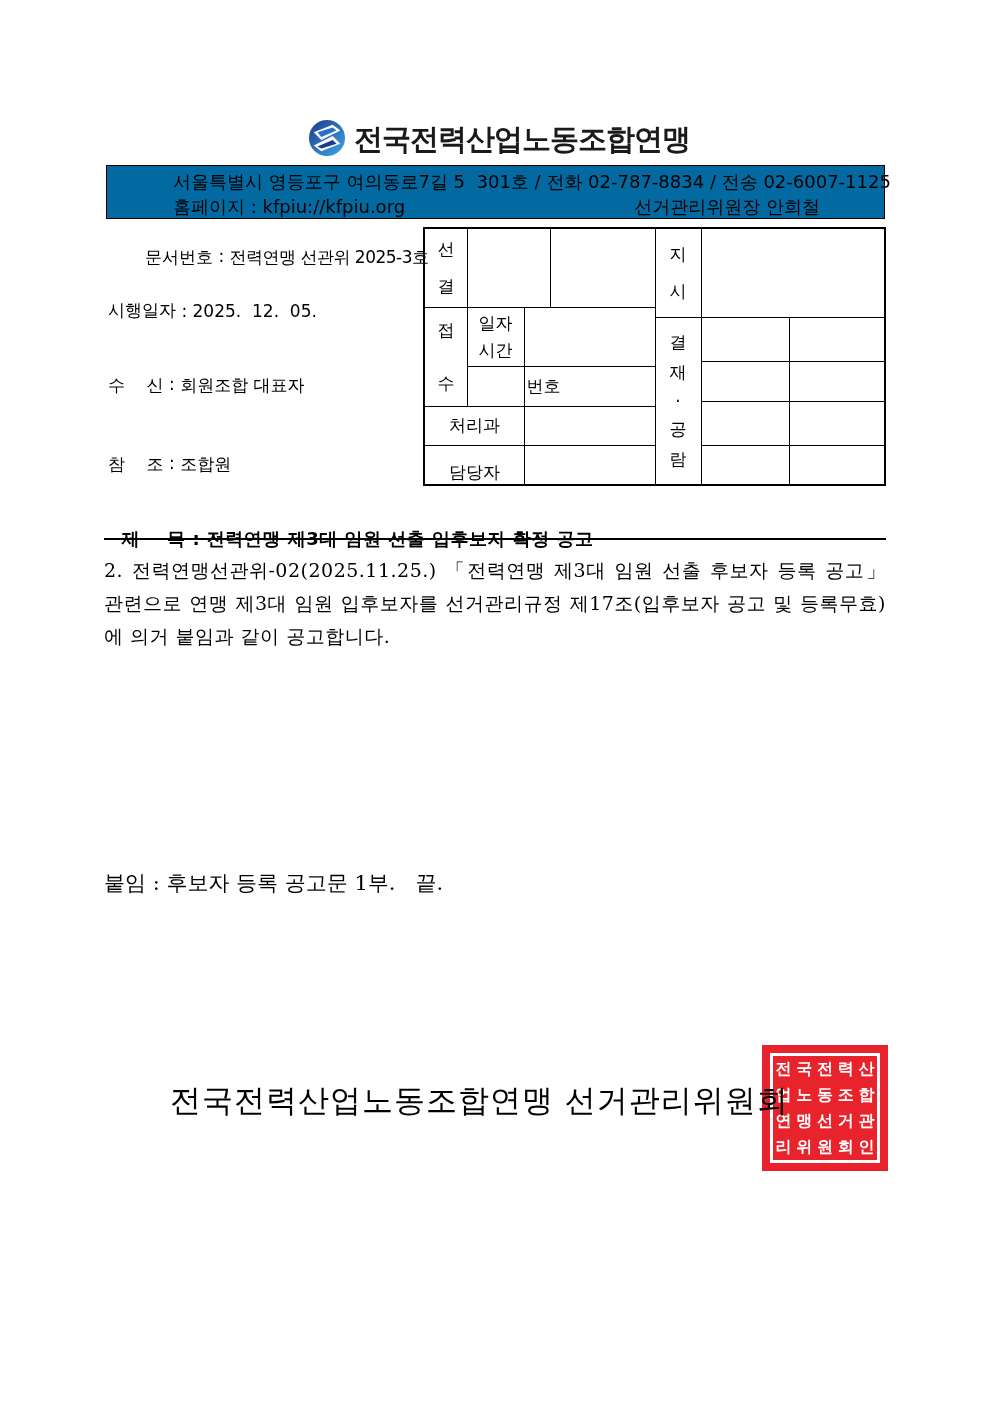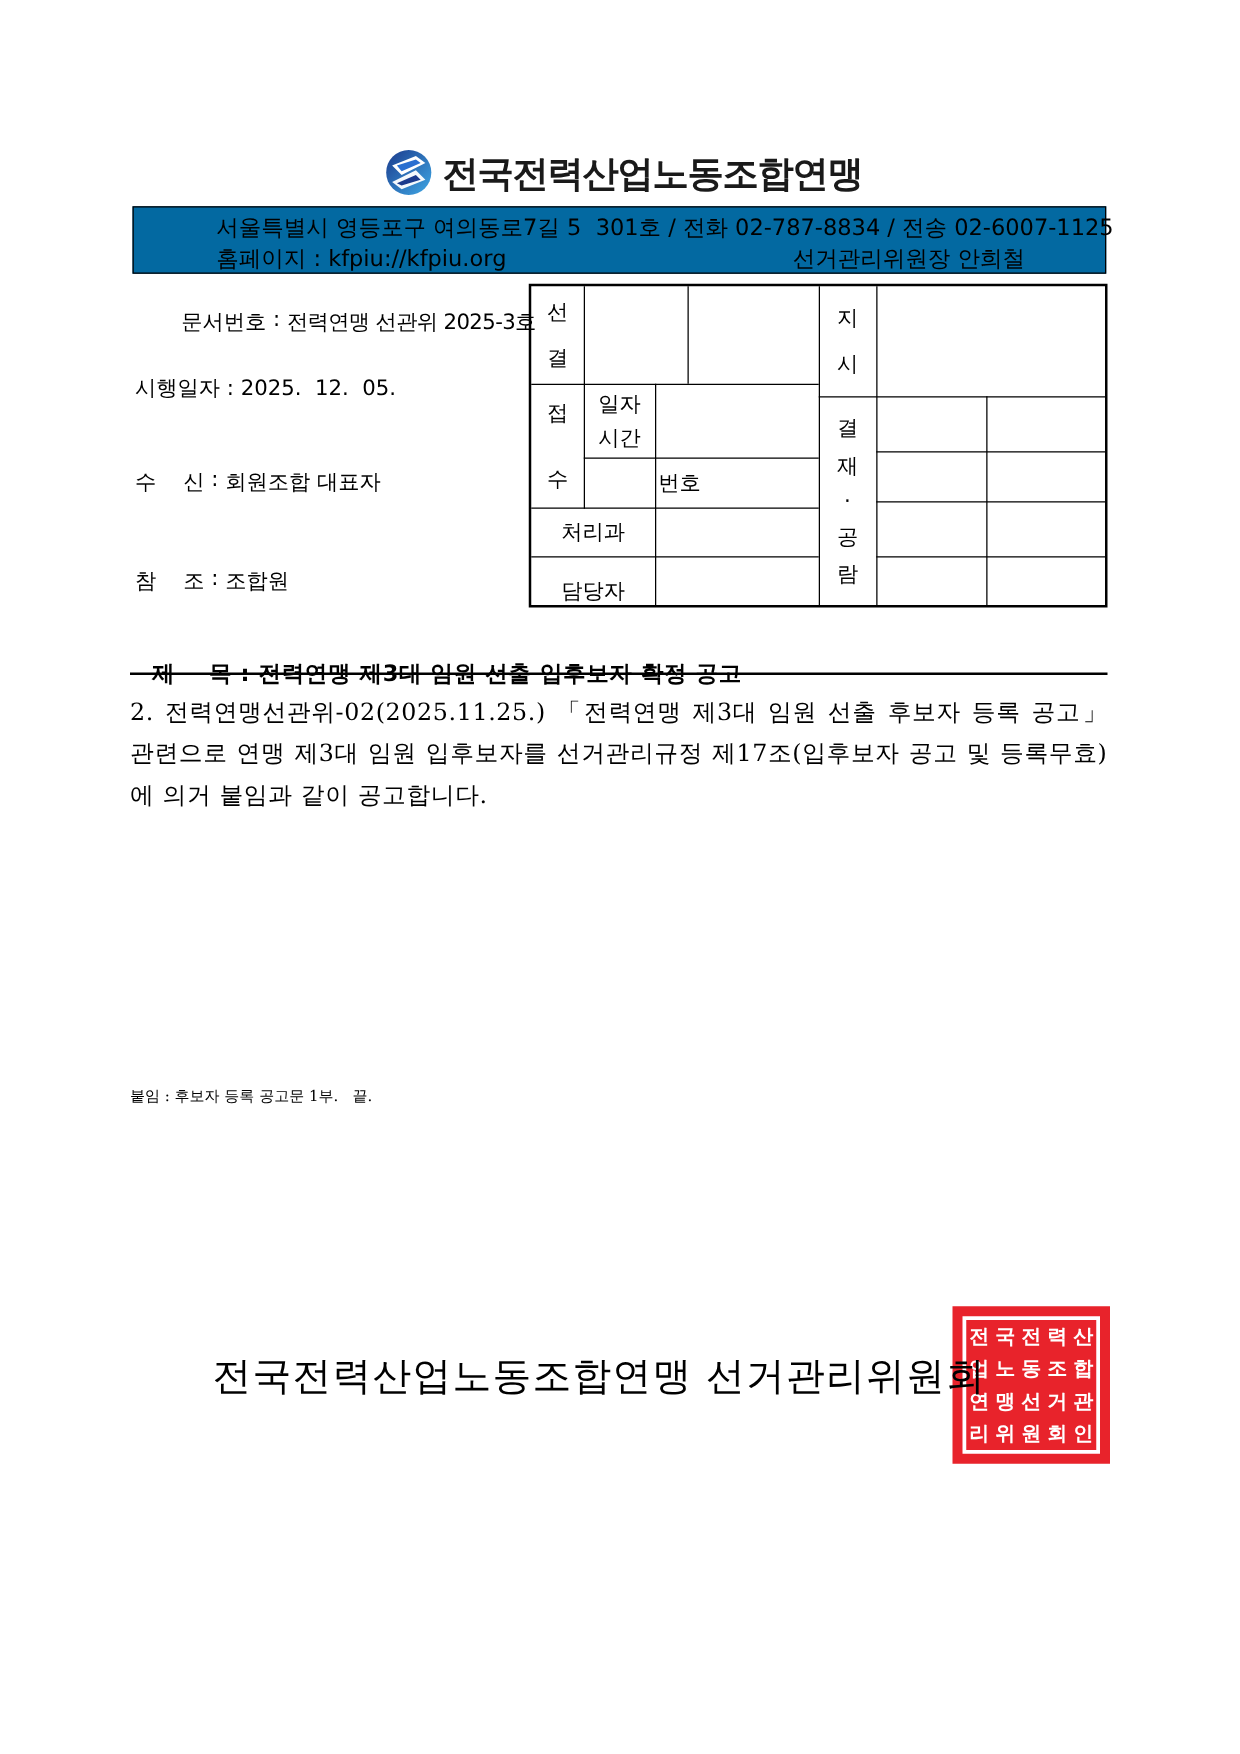--- a/index.html
+++ b/index.html
@@ -23,21 +23,21 @@
   .vl { position:absolute; width:1px; background:#000; }
   .hl { position:absolute; height:1px; background:#000; }
 
   .subject { left:108px; top:506px; font-size:18px; white-space:pre; font-weight:bold; letter-spacing:0.5px; }
   .subject-rule { left:104px; top:538px; width:782px; height:2px; background:#000; }
 
   .body-text { left:104px; top:554px; width:782px; font-family:"DejaVu Serif", serif;
                font-size:19px; line-height:33px; text-align:justify; text-align-last:left; letter-spacing:0.5px; }
   .body-text p { margin:0; }
 
-  .attach { left:104px; top:869px; font-family:"DejaVu Serif", serif; font-size:12px; white-space:pre; }
+  .attach { left:104px; top:869px; font-family:"DejaVu Serif", serif; font-size:21px; white-space:pre; }
 
   .issuer { left:170px; top:1080px; font-family:"DejaVu Serif", serif; font-size:31px;
             white-space:pre; letter-spacing:1px; }
   .seal { left:762px; top:1045px; width:126px; height:126px; background:#e8232b;
           box-sizing:border-box; padding:8px; mix-blend-mode:multiply; }
   .seal-inner { width:100%; height:100%; box-sizing:border-box; border:3px solid #fff;
                 display:grid; grid-template-columns:repeat(5,1fr); grid-template-rows:repeat(4,1fr);
                 align-items:center; justify-items:center; }
   .seal-inner span { color:#fff; font-size:16px; font-weight:bold; line-height:1; }
 </style>

